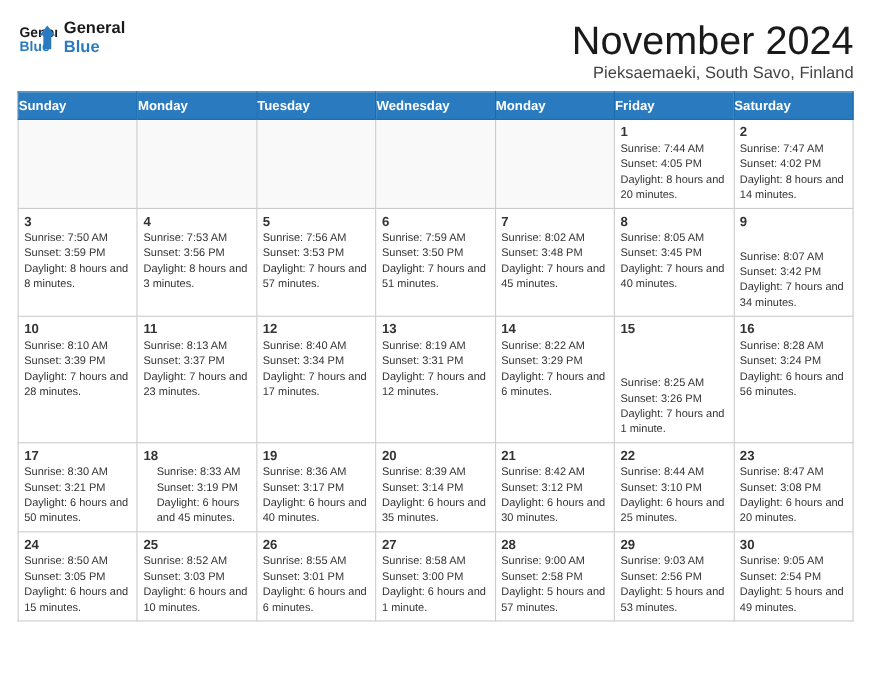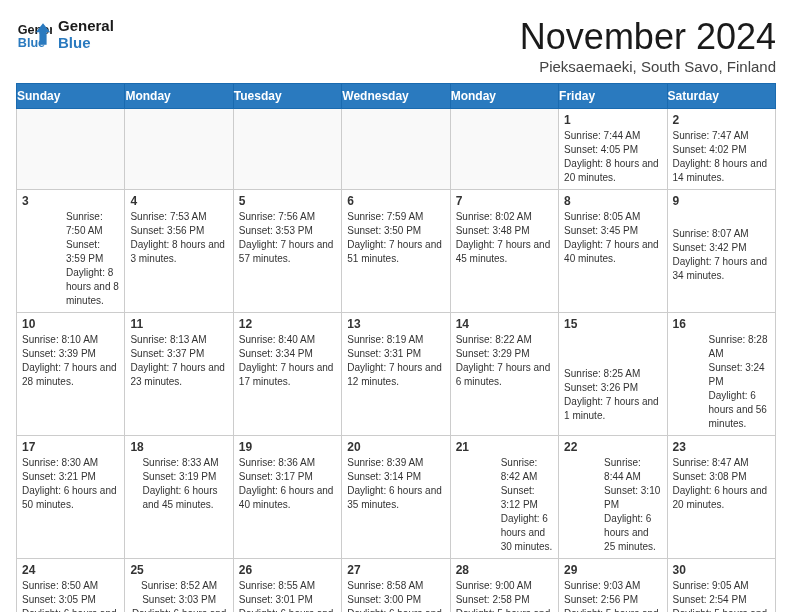--- a/index.html
+++ b/index.html
@@ -124,21 +124,21 @@
         <td>
           <span class="day-number">2</span>
           <div class="day-info" style="white-space: pre-line;">Sunrise: 7:47 AM
 Sunset: 4:02 PM
 Daylight: 8 hours and 14 minutes.</div>
         </td>
       </tr>
       <tr>
         <td>
           <span class="day-number">3</span>
-          <div class="day-info" style="white-space: pre-line; margin-left: 44px;">Sunrise: 7:50 AM
+          <div class="day-info" style="white-space: pre-line;">Sunrise: 7:50 AM
 Sunset: 3:59 PM
 Daylight: 8 hours and 8 minutes.</div>
         </td>
         <td>
           <span class="day-number">4</span>
           <div class="day-info" style="white-space: pre-line;">Sunrise: 7:53 AM
 Sunset: 3:56 PM
 Daylight: 8 hours and 3 minutes.</div>
         </td>
         <td>
@@ -204,21 +204,21 @@
 Daylight: 7 hours and 6 minutes.</div>
         </td>
         <td>
           <span class="day-number">15</span>
           <div class="day-info" style="white-space: pre-line; margin-top: 36px;">Sunrise: 8:25 AM
 Sunset: 3:26 PM
 Daylight: 7 hours and 1 minute.</div>
         </td>
         <td>
           <span class="day-number">16</span>
-          <div class="day-info" style="white-space: pre-line; margin-left: 36px;">Sunrise: 8:28 AM
+          <div class="day-info" style="white-space: pre-line;">Sunrise: 8:28 AM
 Sunset: 3:24 PM
 Daylight: 6 hours and 56 minutes.</div>
         </td>
       </tr>
       <tr>
         <td>
           <span class="day-number">17</span>
           <div class="day-info" style="white-space: pre-line;">Sunrise: 8:30 AM
 Sunset: 3:21 PM
 Daylight: 6 hours and 50 minutes.</div>
@@ -236,47 +236,47 @@
 Daylight: 6 hours and 40 minutes.</div>
         </td>
         <td>
           <span class="day-number">20</span>
           <div class="day-info" style="white-space: pre-line;">Sunrise: 8:39 AM
 Sunset: 3:14 PM
 Daylight: 6 hours and 35 minutes.</div>
         </td>
         <td>
           <span class="day-number">21</span>
-          <div class="day-info" style="white-space: pre-line; margin-left: 45px;">Sunrise: 8:42 AM
+          <div class="day-info" style="white-space: pre-line;">Sunrise: 8:42 AM
 Sunset: 3:12 PM
 Daylight: 6 hours and 30 minutes.</div>
         </td>
         <td>
           <span class="day-number">22</span>
-          <div class="day-info" style="white-space: pre-line; margin-left: 40px;">Sunrise: 8:44 AM
+          <div class="day-info" style="white-space: pre-line;">Sunrise: 8:44 AM
 Sunset: 3:10 PM
 Daylight: 6 hours and 25 minutes.</div>
         </td>
         <td>
           <span class="day-number">23</span>
           <div class="day-info" style="white-space: pre-line;">Sunrise: 8:47 AM
 Sunset: 3:08 PM
 Daylight: 6 hours and 20 minutes.</div>
         </td>
       </tr>
       <tr>
         <td>
           <span class="day-number">24</span>
           <div class="day-info" style="white-space: pre-line;">Sunrise: 8:50 AM
 Sunset: 3:05 PM
 Daylight: 6 hours and 15 minutes.</div>
         </td>
         <td>
           <span class="day-number">25</span>
-          <div class="day-info" style="white-space: pre-line; text-align: center;">Sunrise: 8:52 AM
+          <div class="day-info" style="white-space: pre-line;">Sunrise: 8:52 AM
 Sunset: 3:03 PM
 Daylight: 6 hours and 10 minutes.</div>
         </td>
         <td>
           <span class="day-number">26</span>
           <div class="day-info" style="white-space: pre-line;">Sunrise: 8:55 AM
 Sunset: 3:01 PM
 Daylight: 6 hours and 6 minutes.</div>
         </td>
         <td>

